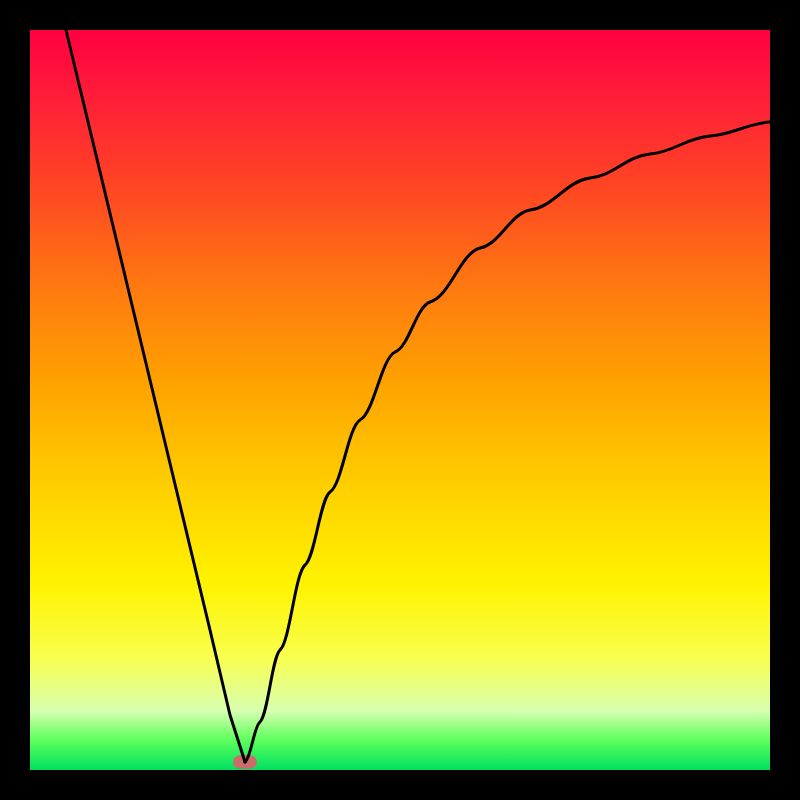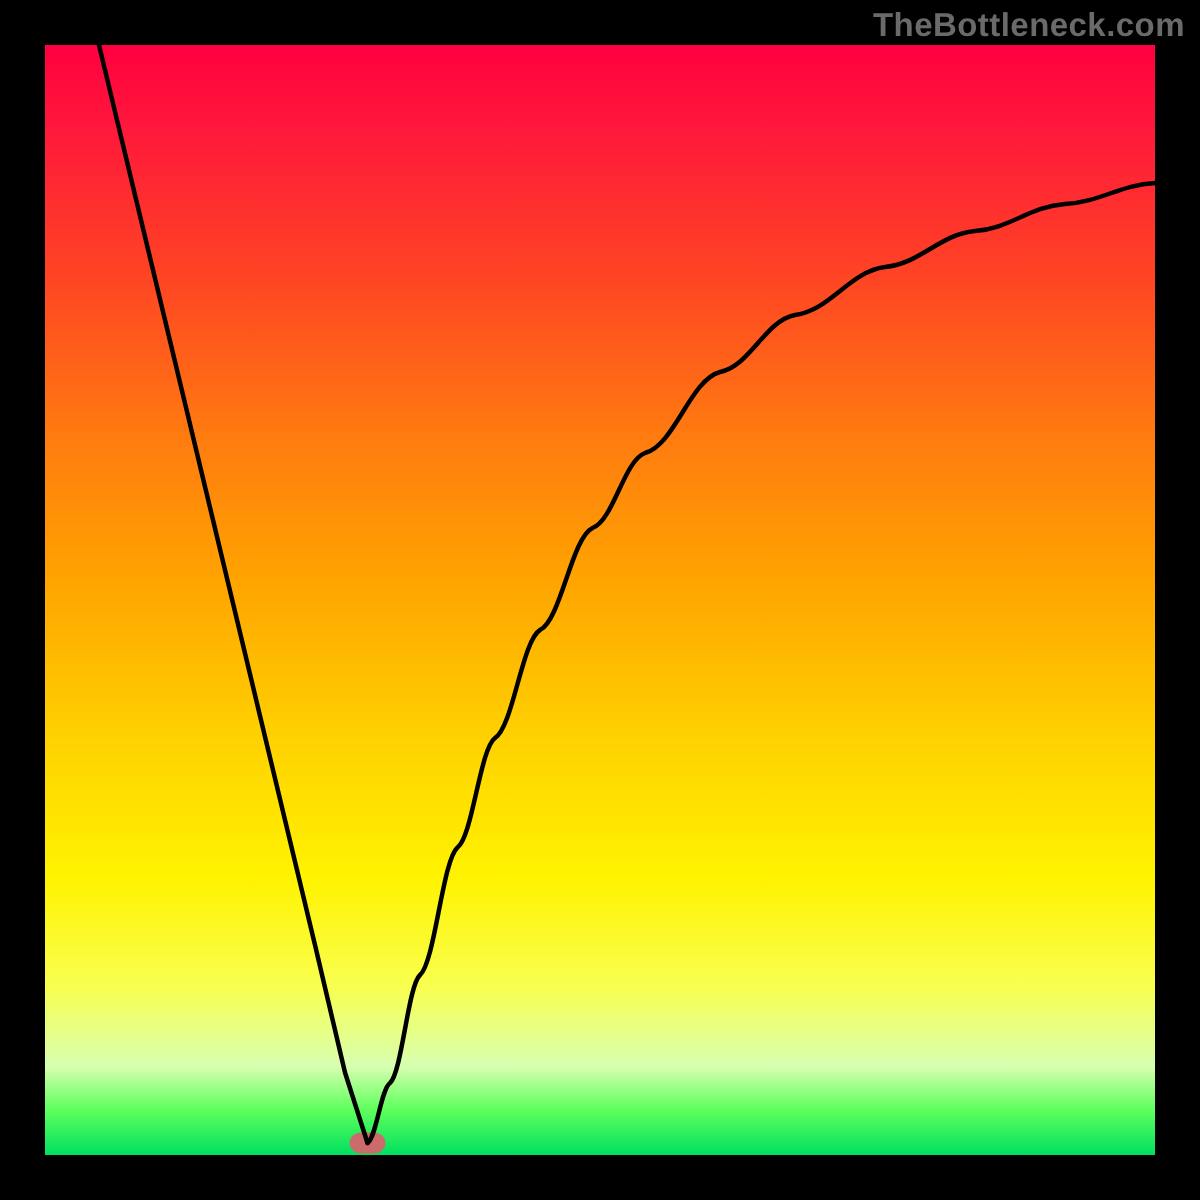--- a/index.html
+++ b/index.html
@@ -58,21 +58,20 @@
     stroke: #000;
     stroke-width: 3;
     stroke-linecap: round;
     stroke-linejoin: round;
   }
 </style>
 </head>
 <body>
 
 <div class="frame">
-  <div class="watermark">TheBottleneck.com</div>
 
   <div class="plot-area">
 
     <div class="marker" id="marker" style="left: 215px; top: 732px; background: rgb(204, 107, 107);"></div>
 
     <svg class="curve" viewBox="0 0 740 740" preserveAspectRatio="none">
       <path id="left-path" d="M 36 0 L 60 100 L 90 225 L 120 350 L 150 475 L 180 600 L 200 685 L 215 732"></path>
       <path id="right-path" d="M 215 732 C 221 728 224 696 230 692 C 238 684.8 242 627.2 250 620 C 260 611.5 265 543.5 275 535 C 285 527.7 290 469.3 300 462 C 312 454.8 318 397.2 330 390 C 344 383.2 351 328.8 365 322 C 379 317 386 277 400 272 C 420 266.6 430 223.4 450 218 C 470 214.2 480 183.8 500 180 C 524 176.8 536 151.2 560 148 C 584 145.6 596 126.4 620 124 C 644 122.2 656 107.8 680 106 C 704 104.6 716 93.4 740 92"></path>
     </svg>
 

